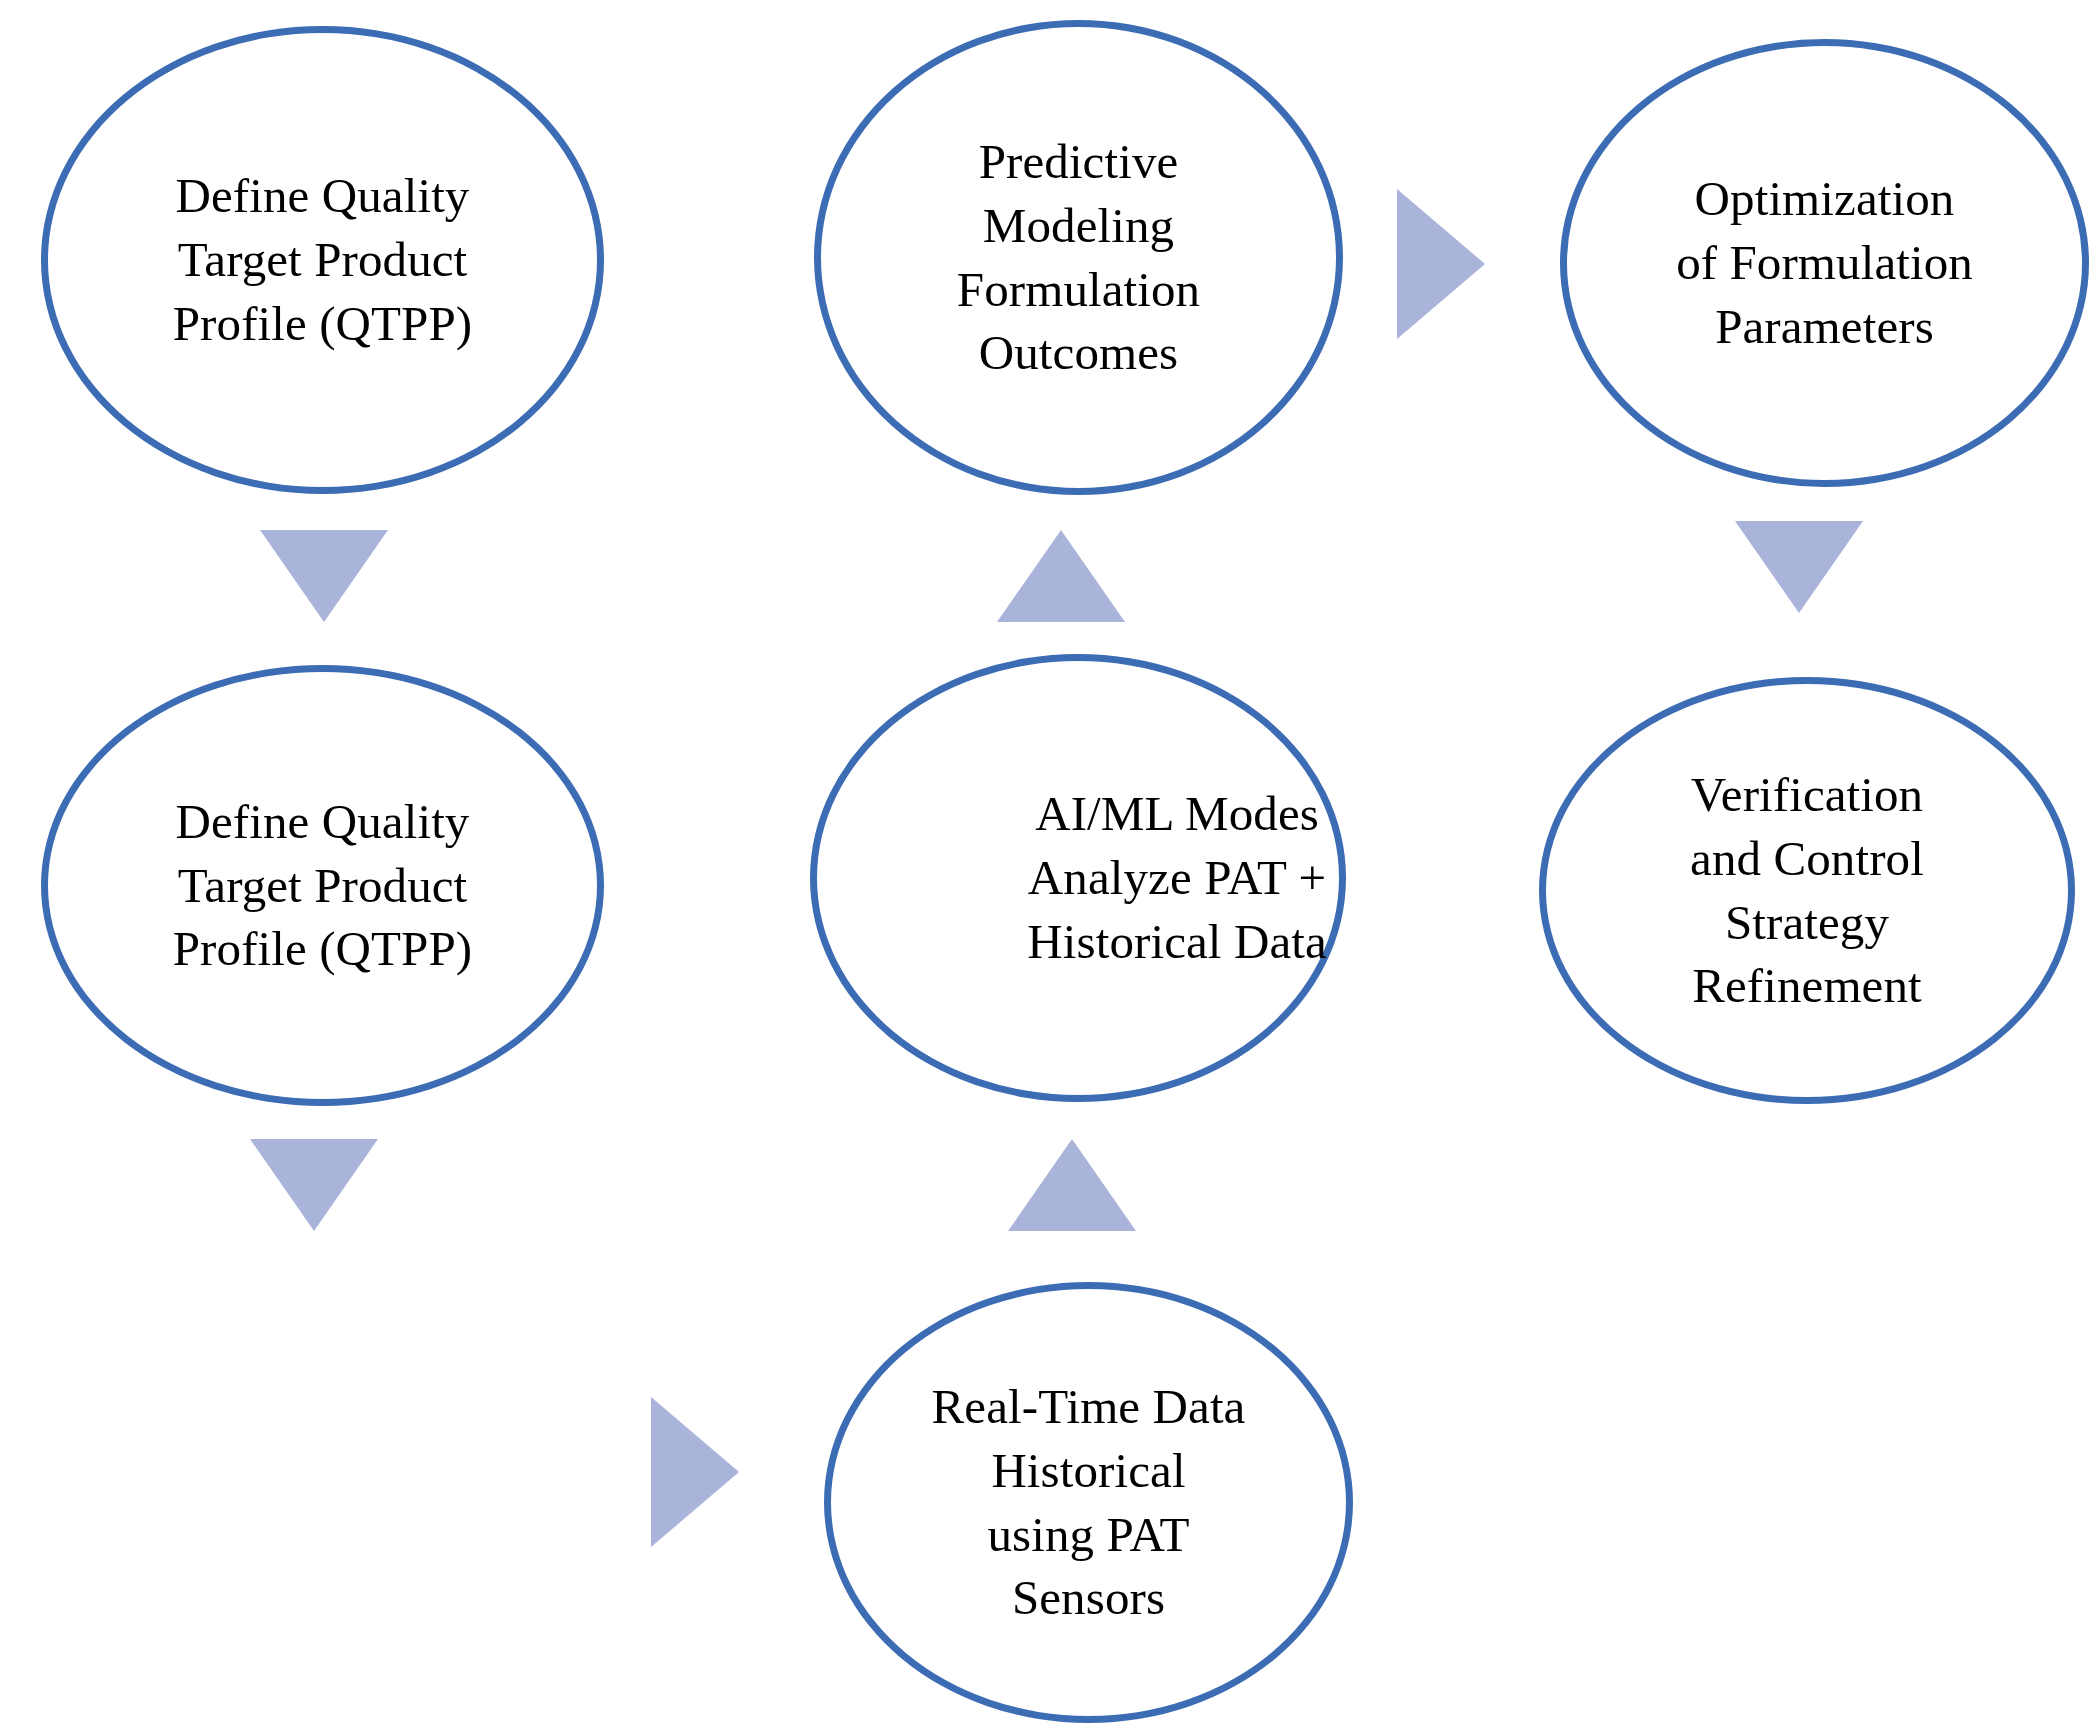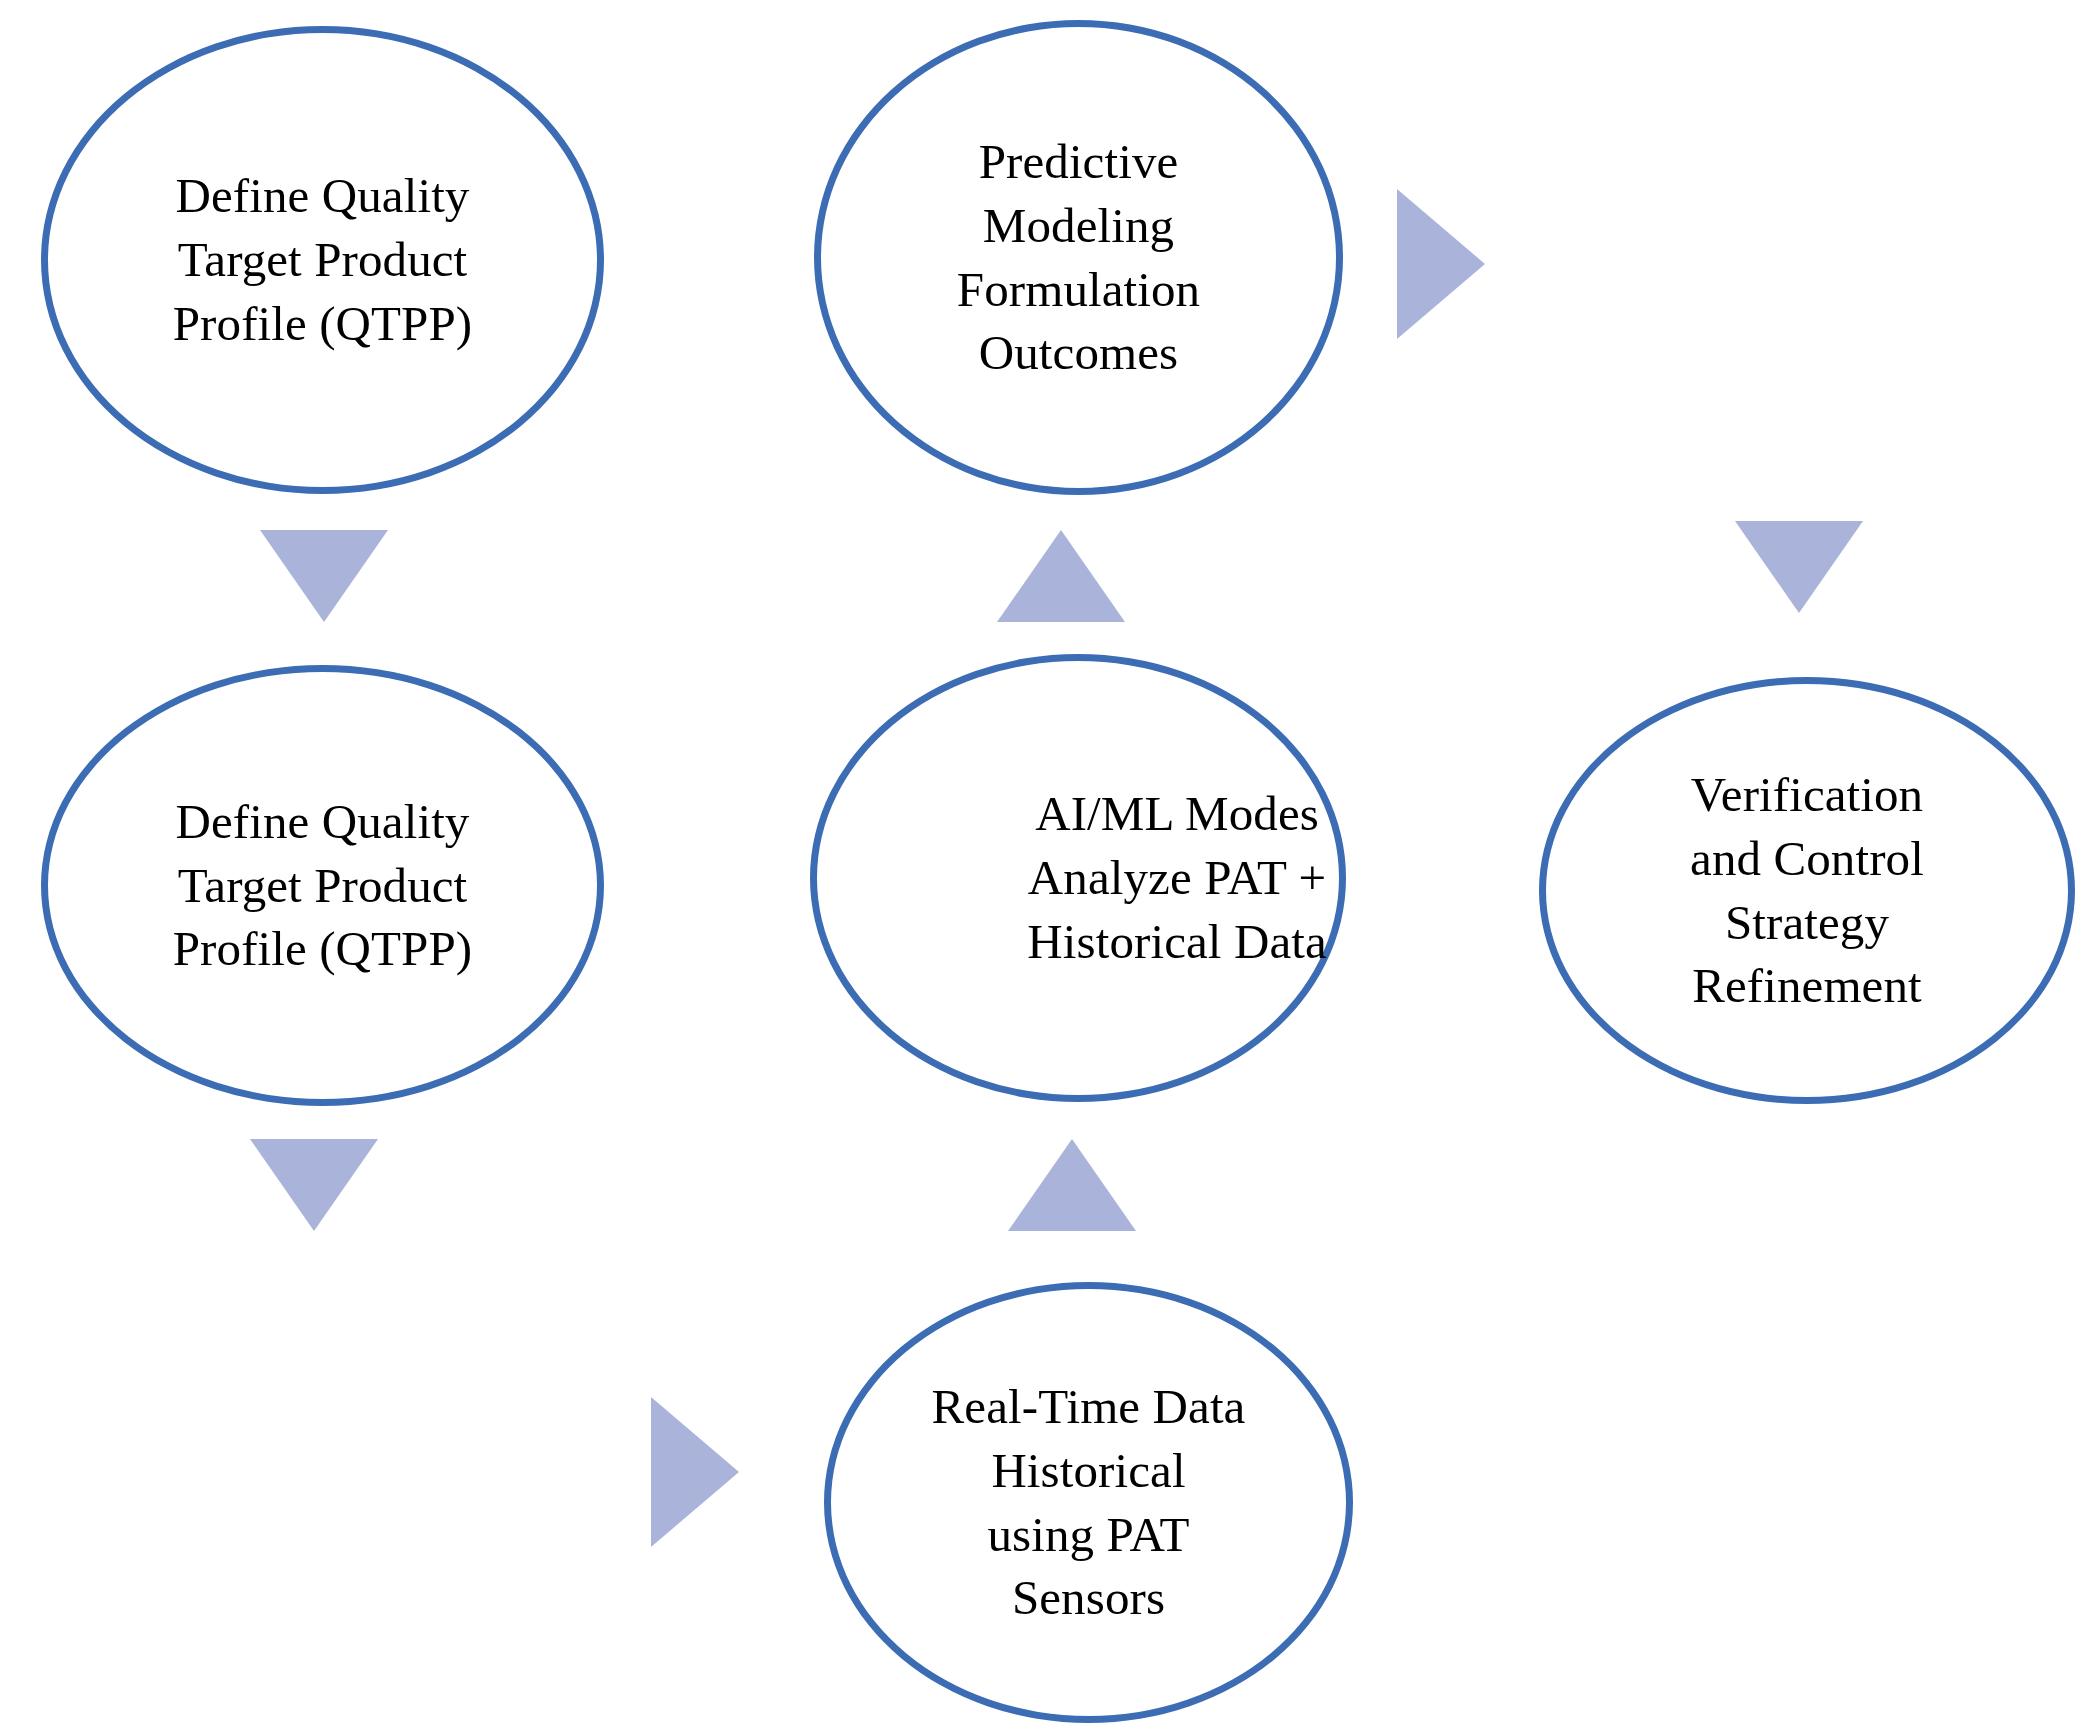--- a/index.html
+++ b/index.html
@@ -94,20 +94,25 @@
 Profile (QTPP)</span>
   </div>
 
   <div class="node" id="node-predictive">
     <span class="node-label">Predictive
 Modeling
 Formulation
 Outcomes</span>
   </div>
 
+  <div class="node" id="node-optimization">
+    <span class="node-label">Optimization
+of Formulation
+Parameters</span>
+  </div>
 
   <div class="node" id="node-qtpp-mid">
     <span class="node-label">Define Quality
 Target Product
 Profile (QTPP)</span>
   </div>
 
   <div class="node" id="node-aiml">
     <span class="node-label">AI/ML Modes
 Analyze PAT +

